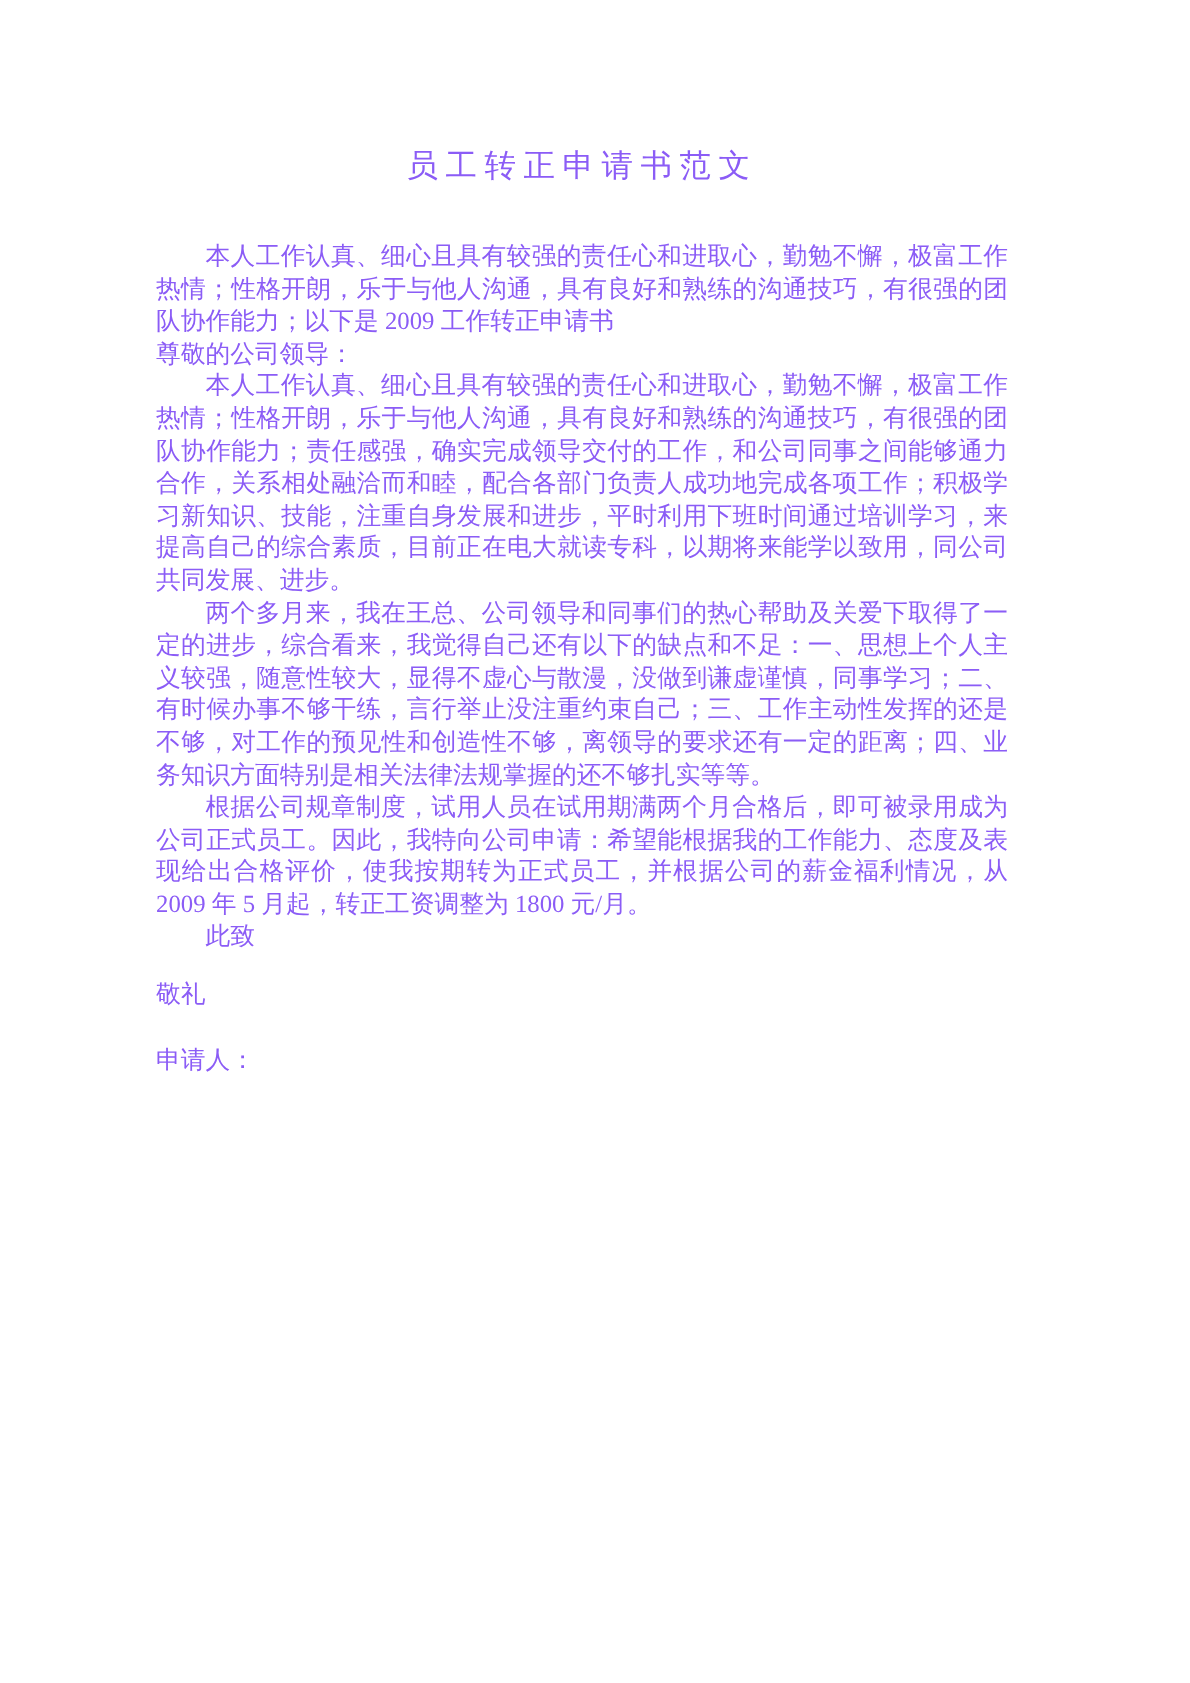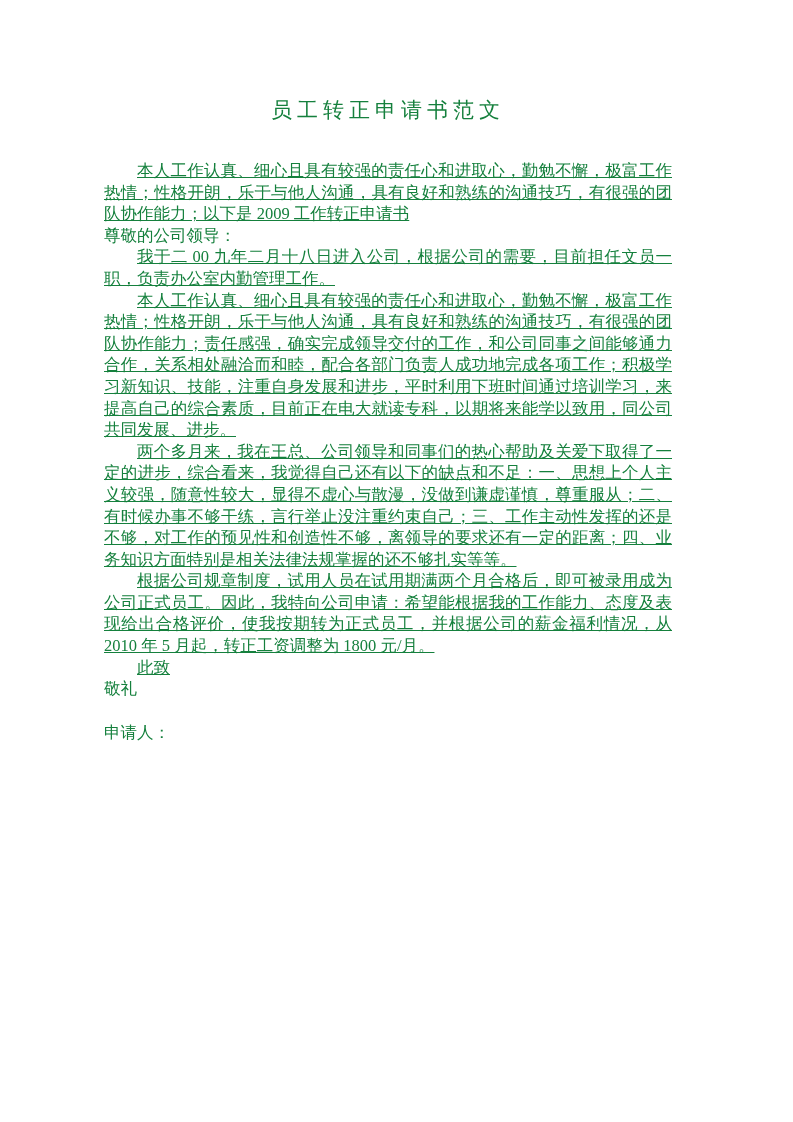--- a/index.html
+++ b/index.html
@@ -11,21 +11,21 @@
     height: 1122px;
     background: #ffffff;
     overflow: hidden;
   }
   .page {
     position: relative;
     box-sizing: border-box;
     width: 793px;
     height: 1122px;
     background: #ffffff;
-    color: #15803d;
+    color: #8b5cf6;
     font-family: "Liberation Serif", "DejaVu Serif", serif;
   }
   .content {
     position: absolute;
     left: 104px;
     top: 97px;
     width: 568px;
   }
   .title {
     margin: 0 0 37px 0;
@@ -37,46 +37,44 @@
   }
   p.body {
     margin: 0;
     font-size: 16.5px;
     line-height: 21.6px;
     text-align: justify;
     text-justify: inter-ideograph;
   }
   p.indent {
     text-indent: 33px;
-    text-decoration: underline;
   }
   p.close-respect { }
-  p.close-salute  { }
+  p.close-salute  { margin-top: 17px; }
   p.close-applicant { margin-top: 22px; }
 </style>
 </head>
 <body>
 
 <div class="page">
   <div class="content">
 
     <h1 class="title">员工转正申请书范文</h1>
 
     <p class="body indent">本人工作认真、细心且具有较强的责任心和进取心，勤勉不懈，极富工作热情；性格开朗，乐于与他人沟通，具有良好和熟练的沟通技巧，有很强的团队协作能力；以下是 2009 工作转正申请书</p>
 
     <p class="body">尊敬的公司领导：</p>
 
-    <p class="body indent">我于二 00 九年二月十八日进入公司，根据公司的需要，目前担任文员一职，负责办公室内勤管理工作。</p>
 
     <p class="body indent">本人工作认真、细心且具有较强的责任心和进取心，勤勉不懈，极富工作热情；性格开朗，乐于与他人沟通，具有良好和熟练的沟通技巧，有很强的团队协作能力；责任感强，确实完成领导交付的工作，和公司同事之间能够通力合作，关系相处融洽而和睦，配合各部门负责人成功地完成各项工作；积极学习新知识、技能，注重自身发展和进步，平时利用下班时间通过培训学习，来提高自己的综合素质，目前正在电大就读专科，以期将来能学以致用，同公司共同发展、进步。</p>
 
-    <p class="body indent">两个多月来，我在王总、公司领导和同事们的热心帮助及关爱下取得了一定的进步，综合看来，我觉得自己还有以下的缺点和不足：一、思想上个人主义较强，随意性较大，显得不虚心与散漫，没做到谦虚谨慎，尊重服从；二、有时候办事不够干练，言行举止没注重约束自己；三、工作主动性发挥的还是不够，对工作的预见性和创造性不够，离领导的要求还有一定的距离；四、业务知识方面特别是相关法律法规掌握的还不够扎实等等。</p>
+    <p class="body indent">两个多月来，我在王总、公司领导和同事们的热心帮助及关爱下取得了一定的进步，综合看来，我觉得自己还有以下的缺点和不足：一、思想上个人主义较强，随意性较大，显得不虚心与散漫，没做到谦虚谨慎，同事学习；二、有时候办事不够干练，言行举止没注重约束自己；三、工作主动性发挥的还是不够，对工作的预见性和创造性不够，离领导的要求还有一定的距离；四、业务知识方面特别是相关法律法规掌握的还不够扎实等等。</p>
 
 
-    <p class="body indent">根据公司规章制度，试用人员在试用期满两个月合格后，即可被录用成为公司正式员工。因此，我特向公司申请：希望能根据我的工作能力、态度及表现给出合格评价，使我按期转为正式员工，并根据公司的薪金福利情况，从 2010 年 5 月起，转正工资调整为 1800 元/月。</p>
+    <p class="body indent">根据公司规章制度，试用人员在试用期满两个月合格后，即可被录用成为公司正式员工。因此，我特向公司申请：希望能根据我的工作能力、态度及表现给出合格评价，使我按期转为正式员工，并根据公司的薪金福利情况，从 2009 年 5 月起，转正工资调整为 1800 元/月。</p>
 
 
     <p class="body indent close-respect">此致</p>
 
     <p class="body close-salute">敬礼</p>
 
     <p class="body close-applicant">申请人：</p>
 
   </div>
 </div>

